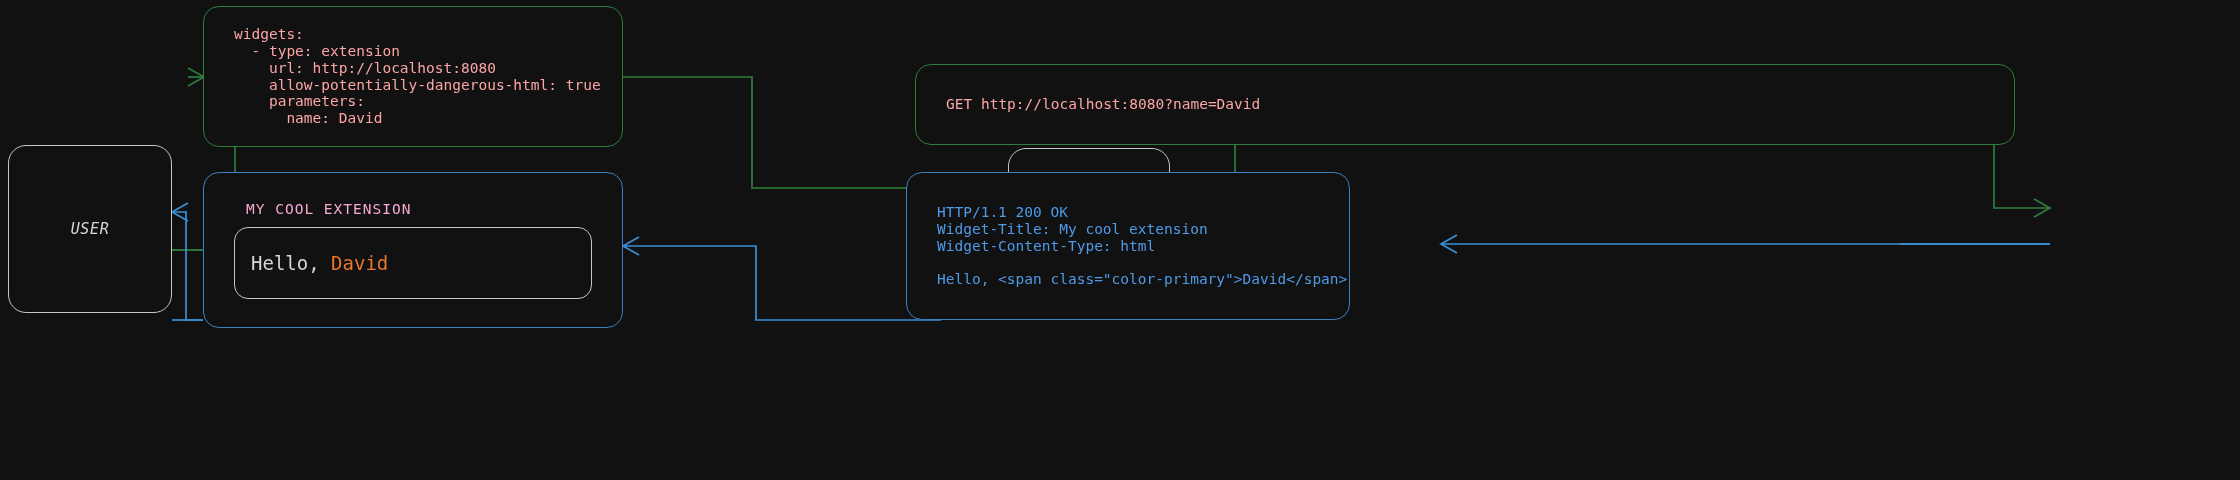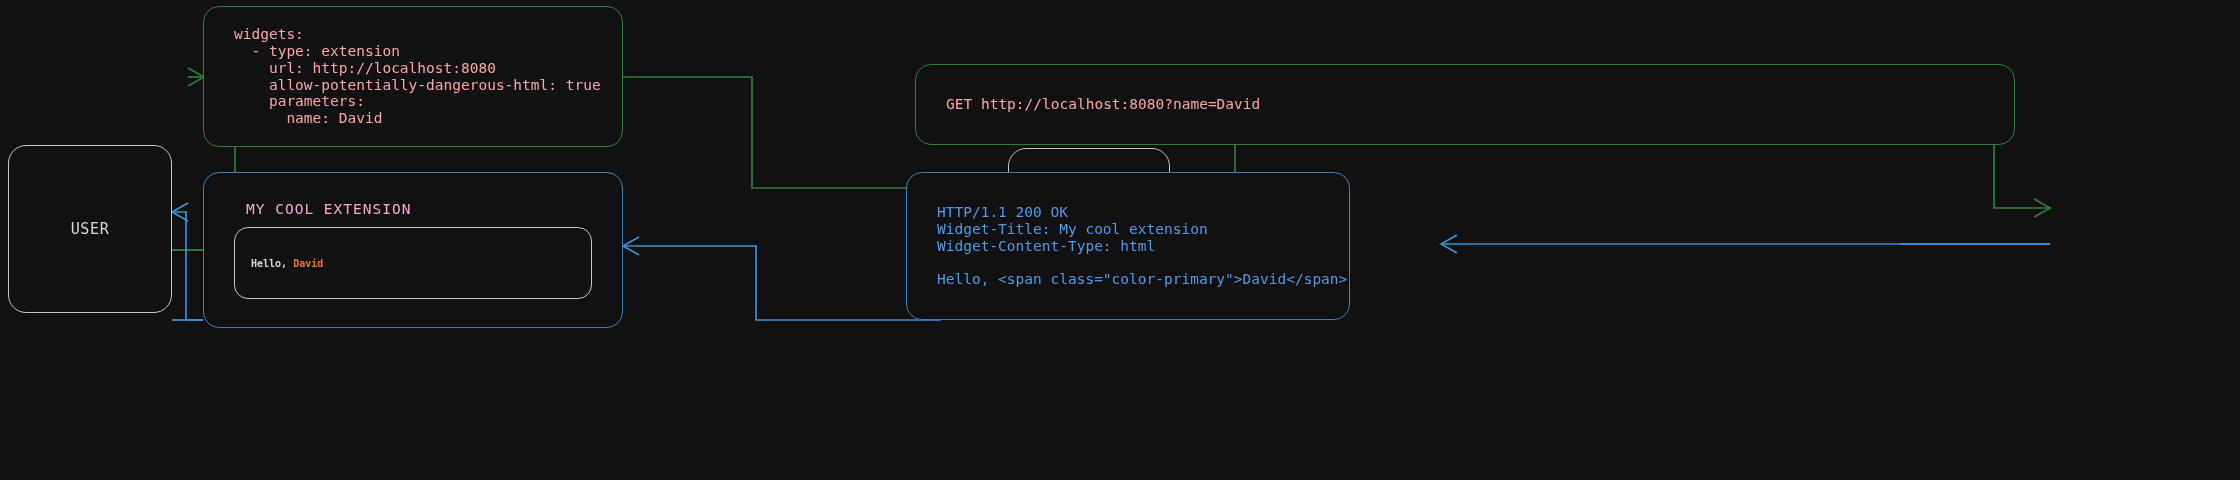--- a/index.html
+++ b/index.html
@@ -16,21 +16,21 @@
     position:absolute;
     border:1.6px solid #c6c6c6;
     border-radius:18px;
     color:#d8d8d8;
     display:flex;align-items:center;justify-content:center;
     font-size:15px;
     letter-spacing:.6px;
     background:#111111;
     box-sizing:border-box;
   }
-  #entity-user      {left:8px;   top:145px; width:164px; height:168px;}
+  #entity-user      {left:8px;   top:145px; width:164px; height:168px;font-style:italic;}
   #entity-glance    {left:1008px;top:148px; width:162px; height:162px;}
   #entity-extension {left:2050px;top:148px; width:184px; height:162px;}
 
   
   .msgbox{
     position:absolute;
     border-radius:16px;
     box-sizing:border-box;
     background:#111111;
     border-width:1.6px;
@@ -77,24 +77,23 @@
   #widget-card{
     margin:0 30px 0 30px;
     border:1.5px solid #c6c6c6;
     border-radius:14px;
     height:72px;
     display:flex;align-items:center;
     box-sizing:border-box;
   }
   #widget-card-text{
     color:#d5d5d5;
-    font-size:10px;
+    font-size:19px;
     padding-left:16px;
     white-space:pre;
-    font-weight:bold;
   }
   .accent-name{color:#e8762c;}
 
   
   #wires{position:absolute;left:0;top:0;width:2240px;height:480px;}
   .wire-green{fill:none;stroke:#2f7d3c;stroke-width:1.7;}
   .wire-blue {fill:none;stroke:#3d8fd4;stroke-width:1.7;}
   .head-green{fill:none;stroke:#2f7d3c;stroke-width:1.7;}
   .head-blue {fill:none;stroke:#3d8fd4;stroke-width:1.7;}
 </style>

